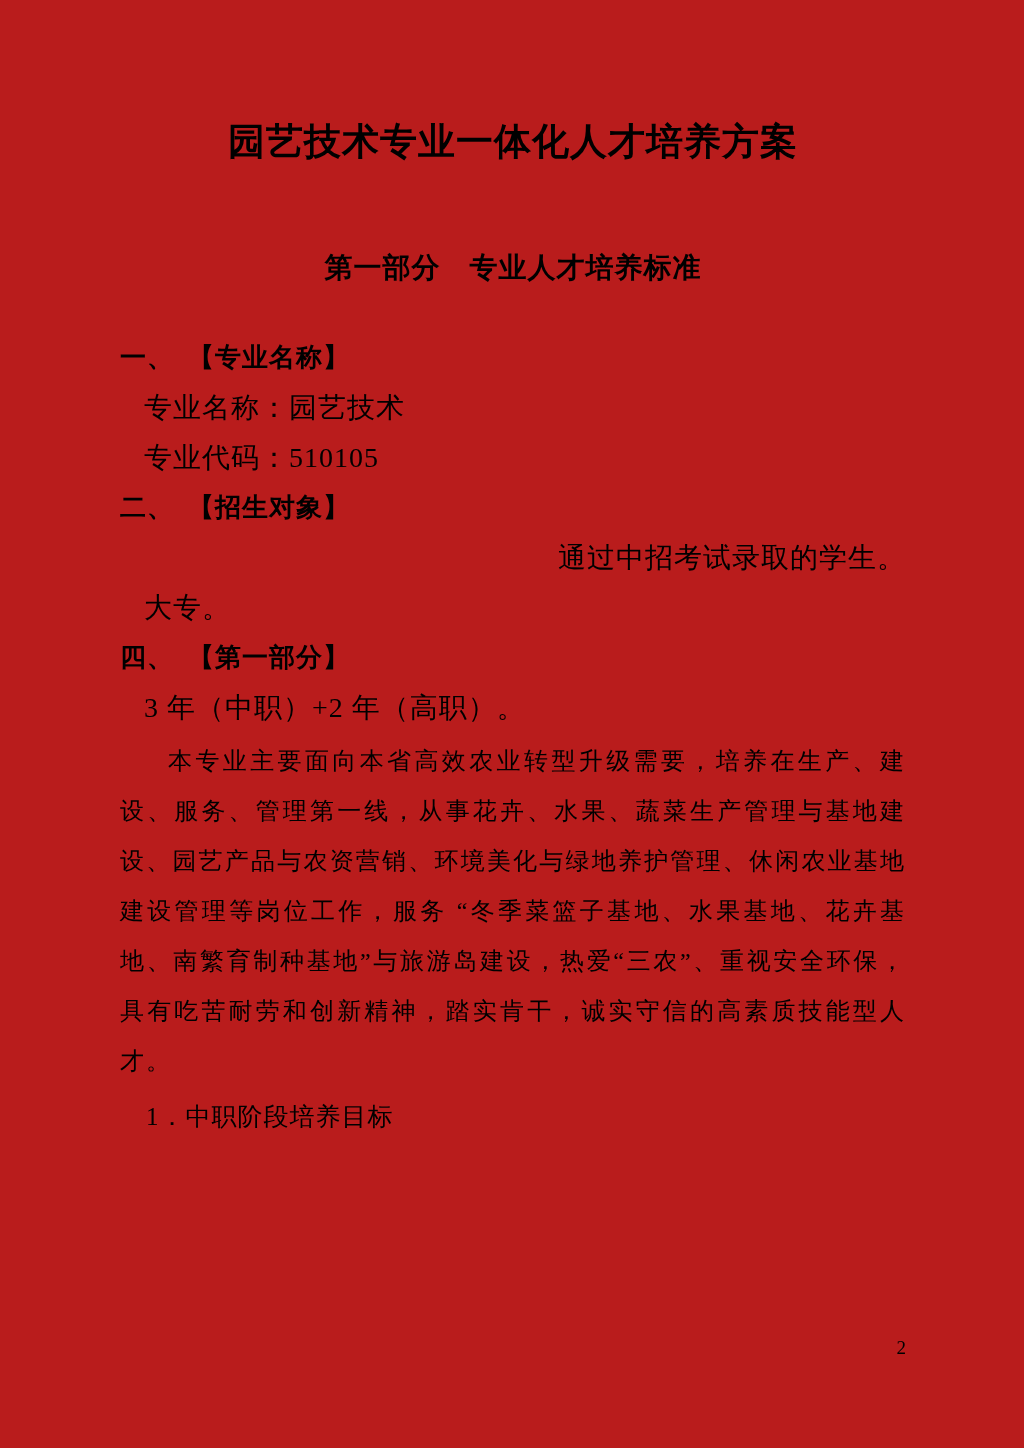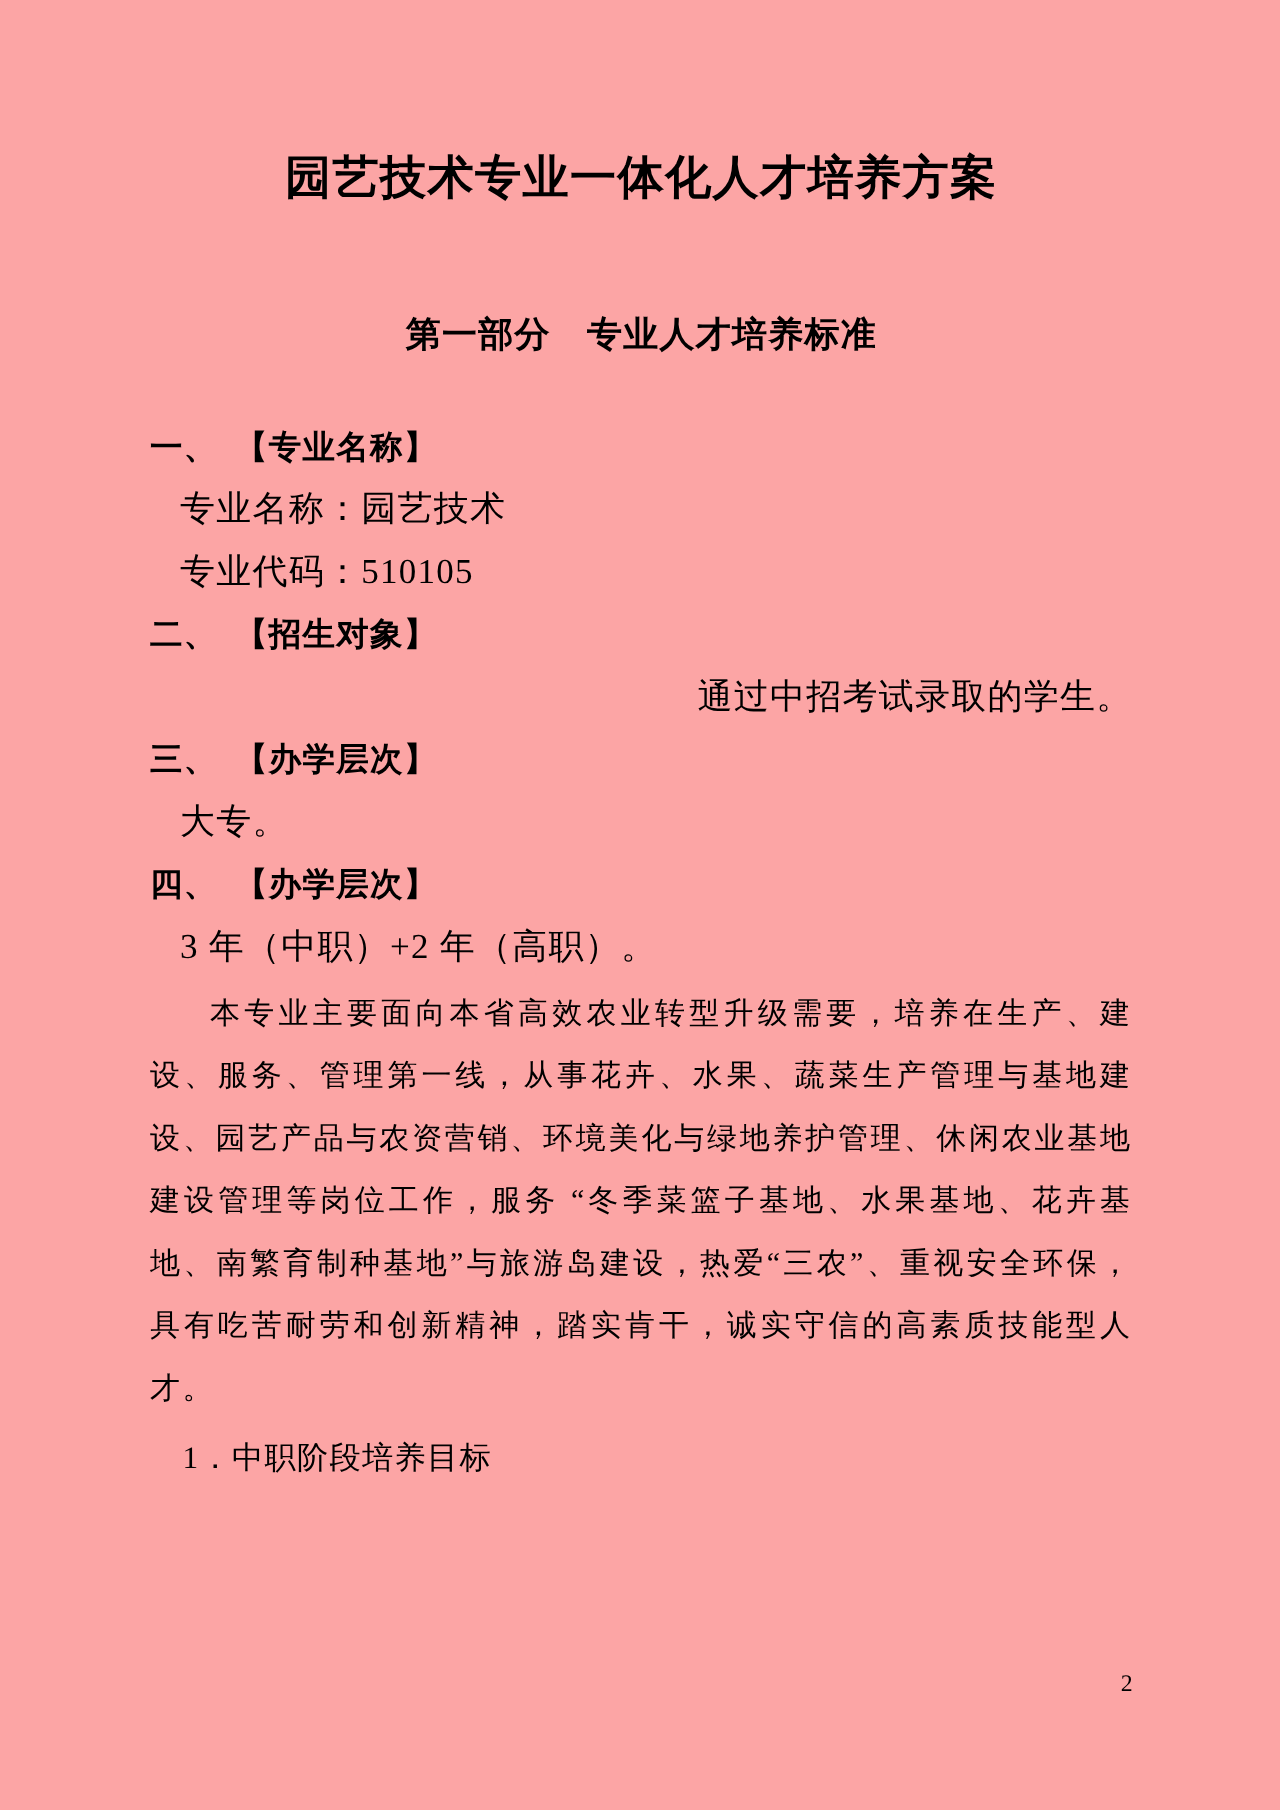--- a/index.html
+++ b/index.html
@@ -4,21 +4,21 @@
 <style>
   html, body {
     margin: 0;
     padding: 0;
     background: #ffffff;
   }
   .page {
     position: relative;
     width: 1024px;
     height: 1448px;
-    background: #fca5a5;
+    background: #b91c1c;
     box-sizing: border-box;
     padding: 118px 118px 0 120px;
     color: #000;
     font-family: "Liberation Serif", serif;
     overflow: hidden;
   }
   .doc-title {
     margin: 0;
     text-align: center;
     font-size: 37px;
@@ -106,29 +106,26 @@
     </div>
 
     <div>
       <div class="row sec-head">
         <span class="sec-num">二、</span><span>【招生对象】</span>
       </div>
       <div class="row body-line" style="padding-left:38px;text-align:right;">通过中招考试录取的学生。</div>
     </div>
 
     <div>
-      <div class="row sec-head">
-        <span class="sec-num">三、</span><span>【办学层次】</span>
-      </div>
       <div class="row body-line">大专。</div>
     </div>
 
     <div>
       <div class="row sec-head">
-        <span class="sec-num">四、</span><span>【办学层次】</span>
+        <span class="sec-num">四、</span><span>【第一部分】</span>
       </div>
       <div class="row body-line">3 年（中职）+2 年（高职）。</div>
     </div>
 
 
 
     <p class="paragraph">本专业主要面向本省高效农业转型升级需要，培养在生产、建设、服务、管理第一线，从事花卉、水果、蔬菜生产管理与基地建设、园艺产品与农资营销、环境美化与绿地养护管理、休闲农业基地建设管理等岗位工作，服务 “冬季菜篮子基地、水果基地、花卉基地、南繁育制种基地”与旅游岛建设，热爱“三农”、重视安全环保，具有吃苦耐劳和创新精神，踏实肯干，诚实守信的高素质技能型人才。</p>
 
     <div class="row stage-heading">1．中职阶段培养目标</div>
 

